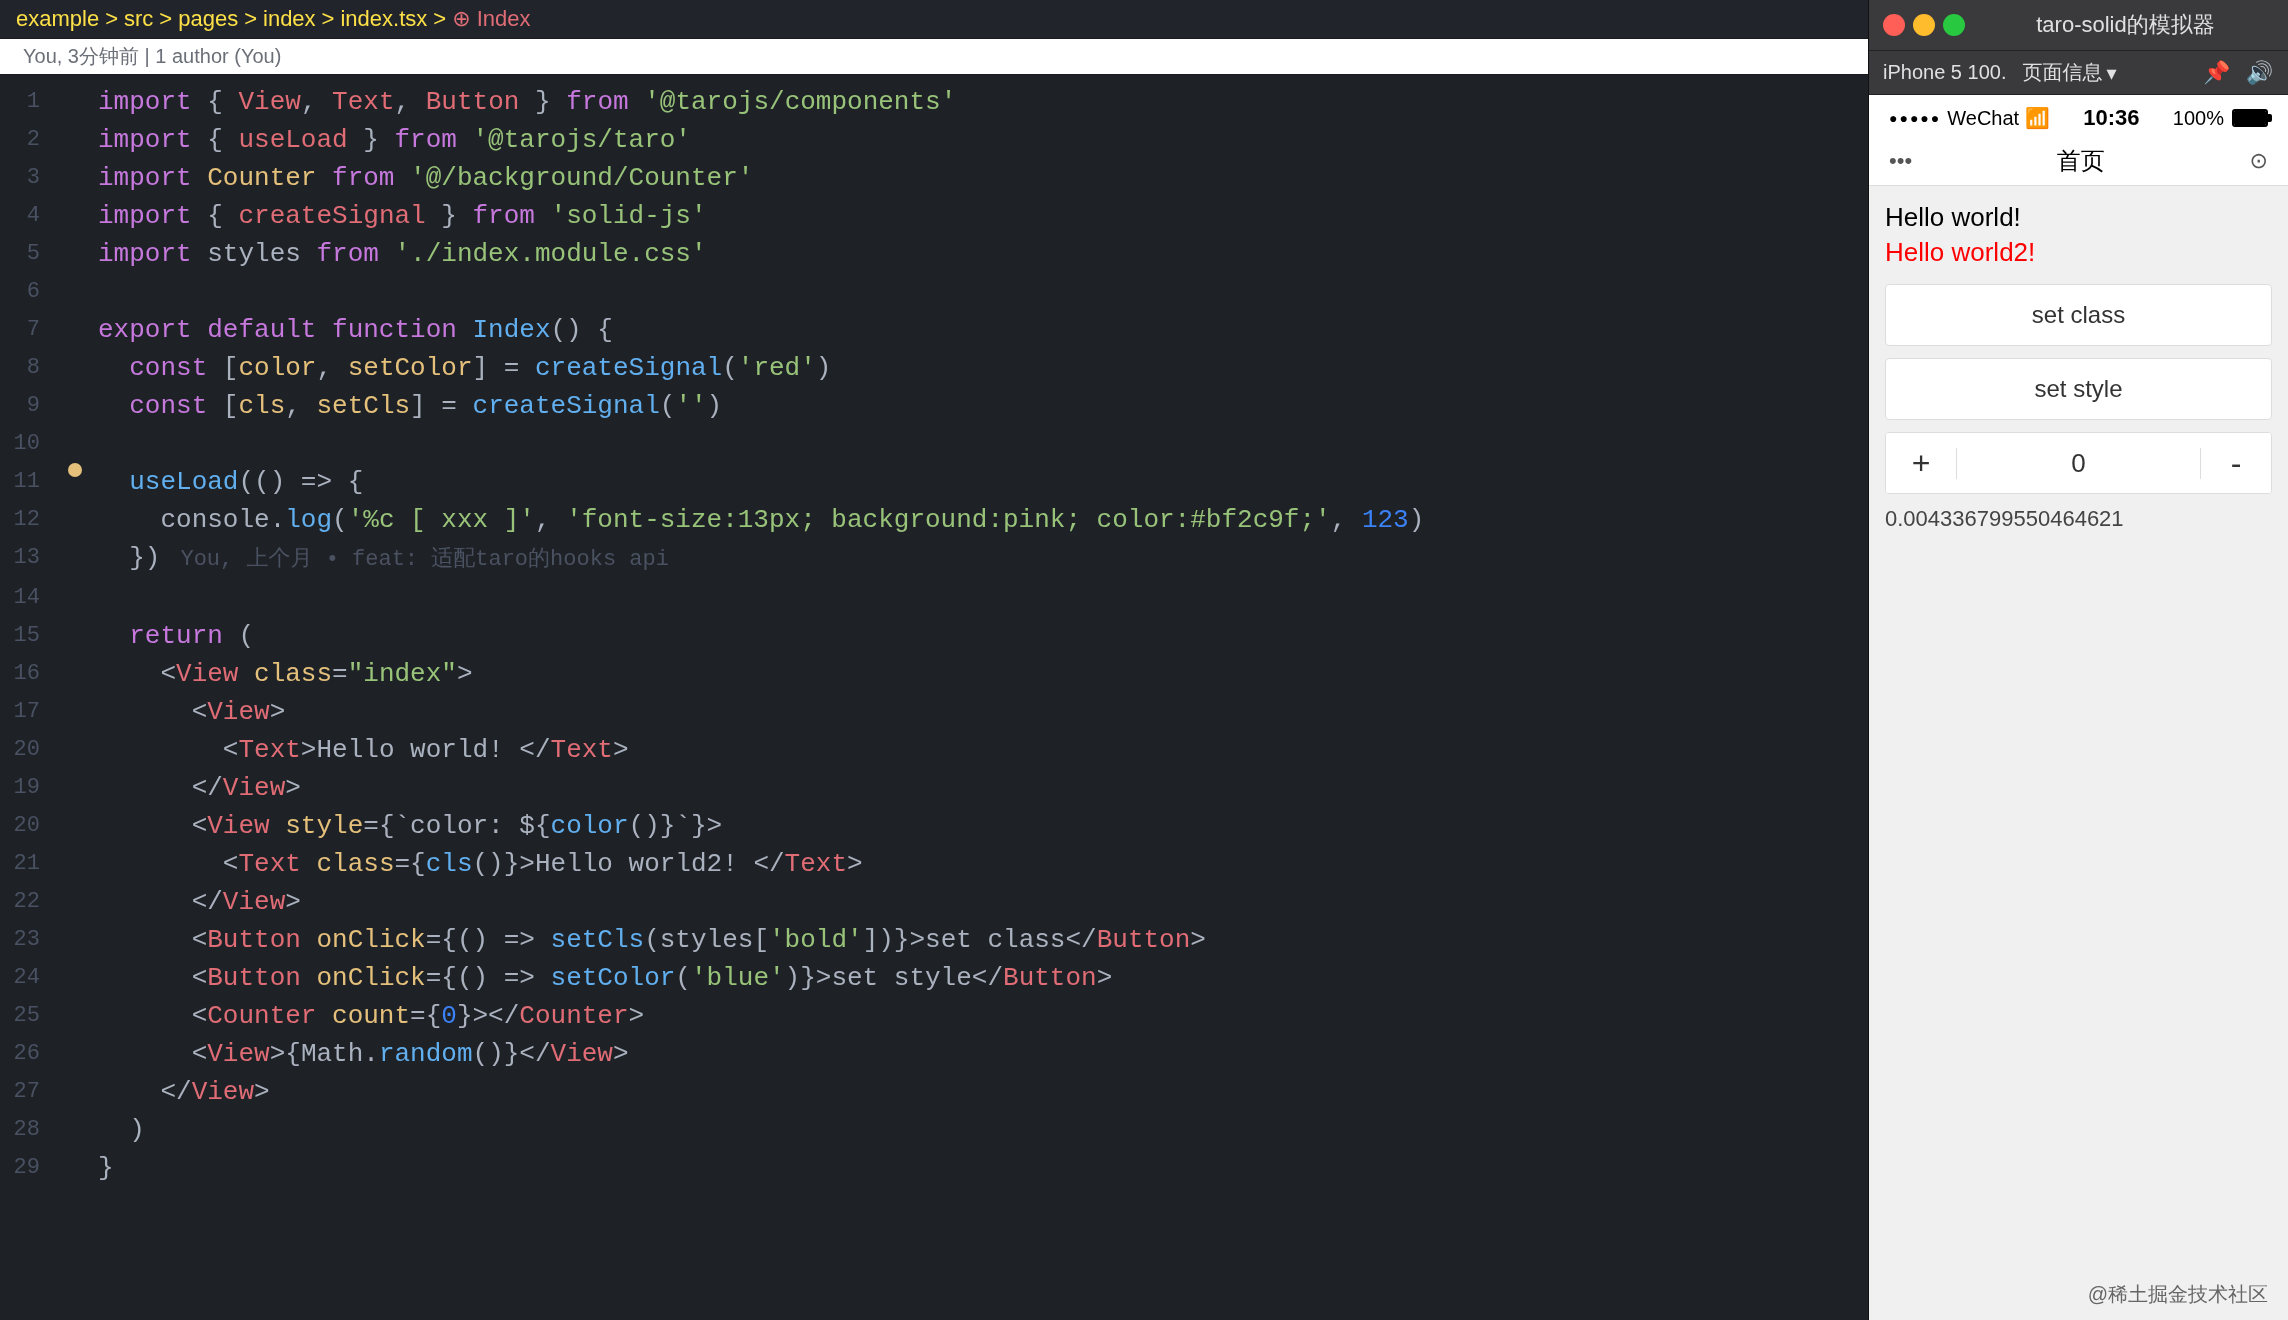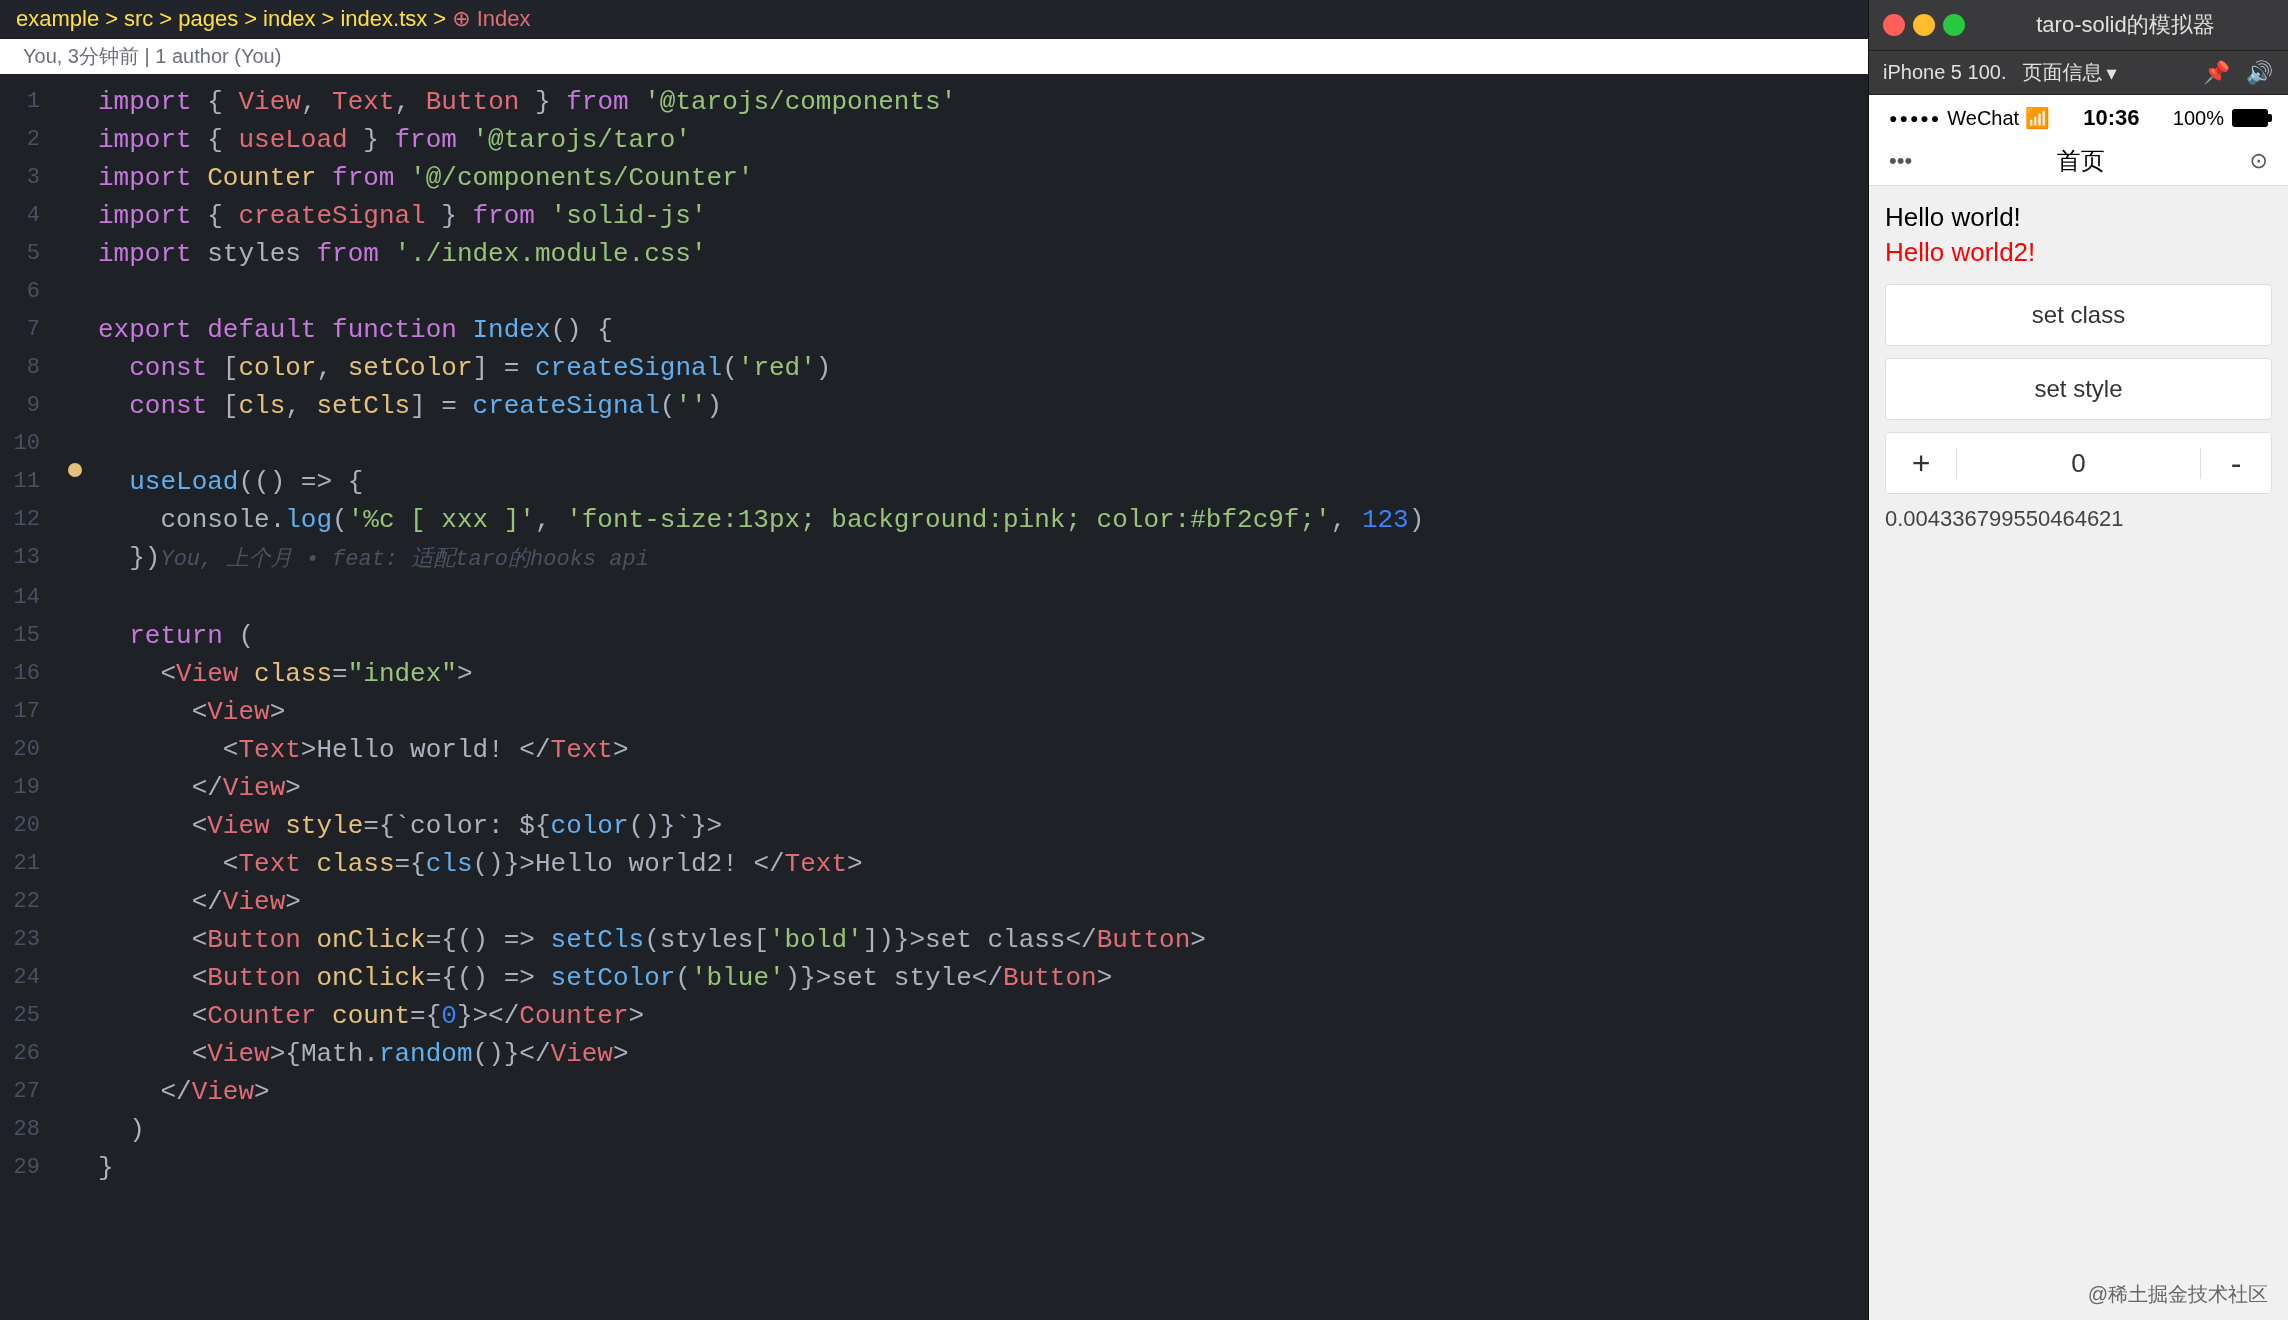--- a/index.html
+++ b/index.html
@@ -104,21 +104,21 @@
     .attr { color: #e5c07b; }
     .val { color: #98c379; }
     .white { color: #abb2bf; }
     .jsx-text { color: #abb2bf; }
     .num { color: #3b82f6; }
     .component { color: #e5c07b; }
 
     .inline-blame {
       color: #4a5160;
       font-size: 22px;
-      font-style: italic;
+      margin-left: 20px;
     }
 
     
     .simulator-panel {
       width: 420px;
       background: #1d4ed8;
       display: flex;
       flex-direction: column;
       border-left: 1px solid #111;
     }
@@ -394,21 +394,21 @@
 
     <div class="code-line">
       <span class="line-num">2</span>
       <span class="line-gutter"></span>
       <span class="line-content"><span class="kw">import</span> <span class="punc">{ </span><span class="imp">useLoad</span><span class="punc"> } </span><span class="kw">from</span> <span class="str">'@tarojs/taro'</span></span>
     </div>
 
     <div class="code-line">
       <span class="line-num">3</span>
       <span class="line-gutter"></span>
-      <span class="line-content"><span class="kw">import</span> <span class="component">Counter</span> <span class="kw">from</span> <span class="str">'@/components/Counter'</span></span>
+      <span class="line-content"><span class="kw">import</span> <span class="component">Counter</span> <span class="kw">from</span> <span class="str">'@/background/Counter'</span></span>
     </div>
 
     <div class="code-line">
       <span class="line-num">4</span>
       <span class="line-gutter"></span>
       <span class="line-content"><span class="kw">import</span> <span class="punc">{ </span><span class="imp">createSignal</span><span class="punc"> } </span><span class="kw">from</span> <span class="str">'solid-js'</span></span>
     </div>
 
     <div class="code-line">
       <span class="line-num">5</span>

